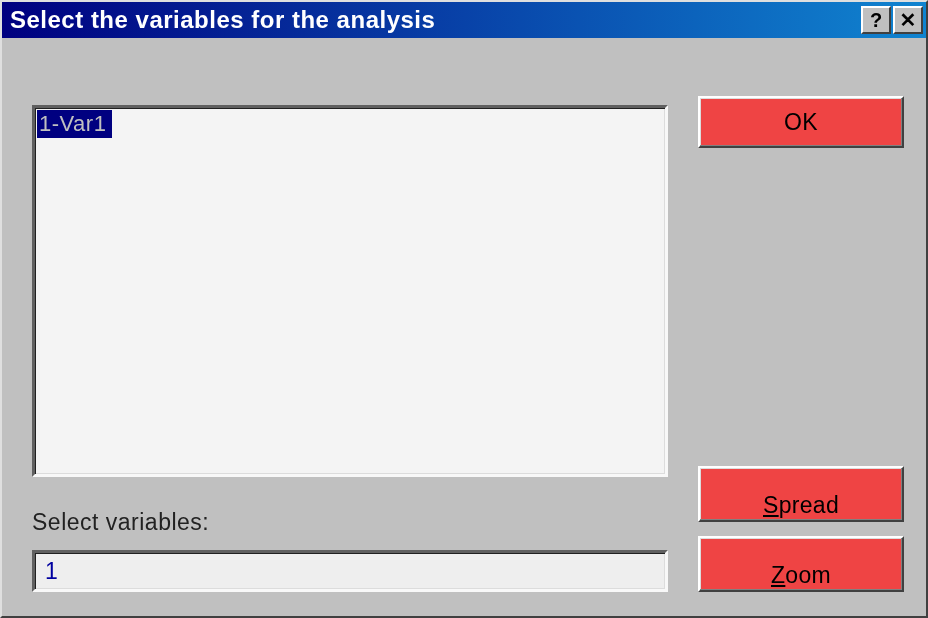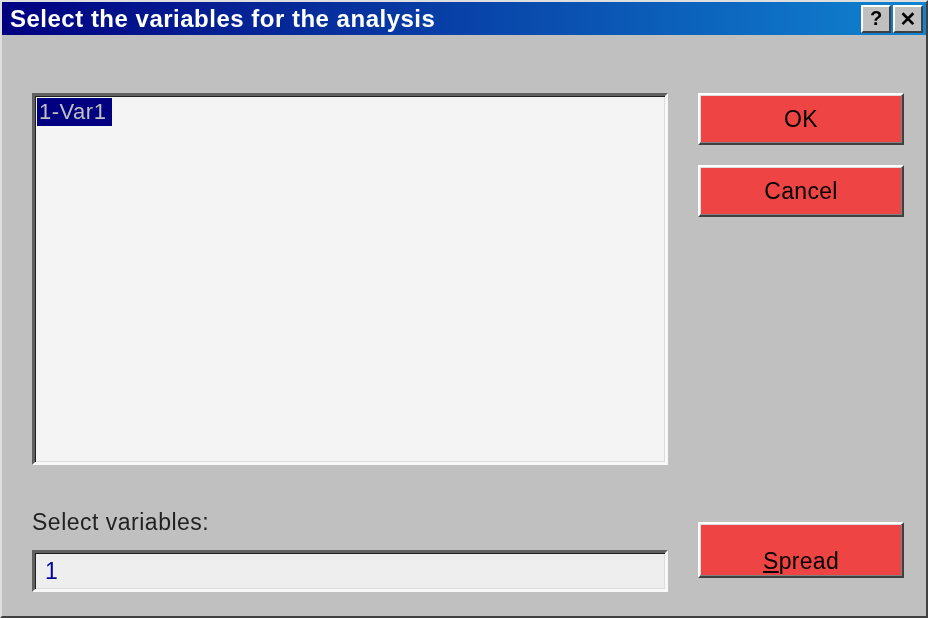--- a/index.html
+++ b/index.html
@@ -76,21 +76,21 @@
   }
   .list-item {
     display: inline-block;
     background: #000080;
     color: #c0c0c0;
     font-size: 22px;
     padding: 1px 6px 1px 2px;
     letter-spacing: 0.5px;
   }
   .select-label {
-    margin-top: 44px;
+    margin-top: 32px;
     font-size: 23px;
     color: #222;
     letter-spacing: 0.5px;
   }
   .textbox {
     margin-top: 14px;
     width: 100%;
     height: 42px;
     background: #eeeeee;
     border: 3px solid;
@@ -154,25 +154,25 @@
       </div>
       <div class="select-label">Select variables:</div>
       <input class="textbox" type="text" value="1" style="">
     </div>
 
     <div class="right-col">
       <button class="btn">
         <span>OK</span>
       </button>
       <div class="gap1"></div>
-      <button class="btn">
-        <span>Cancel</span>
-      </button>
       <div class="gap-big"></div>
       <div class="gap-sm"></div>
       <button class="btn small">
         <span><span class="u">S</span><span>pread</span></span>
       </button>
       <div class="gap-sm"></div>
+      <button class="btn small">
+        <span><span class="u">Z</span><span>oom</span></span>
+      </button>
     </div>
 
   </div>
 </div>
 
 </body></html>

